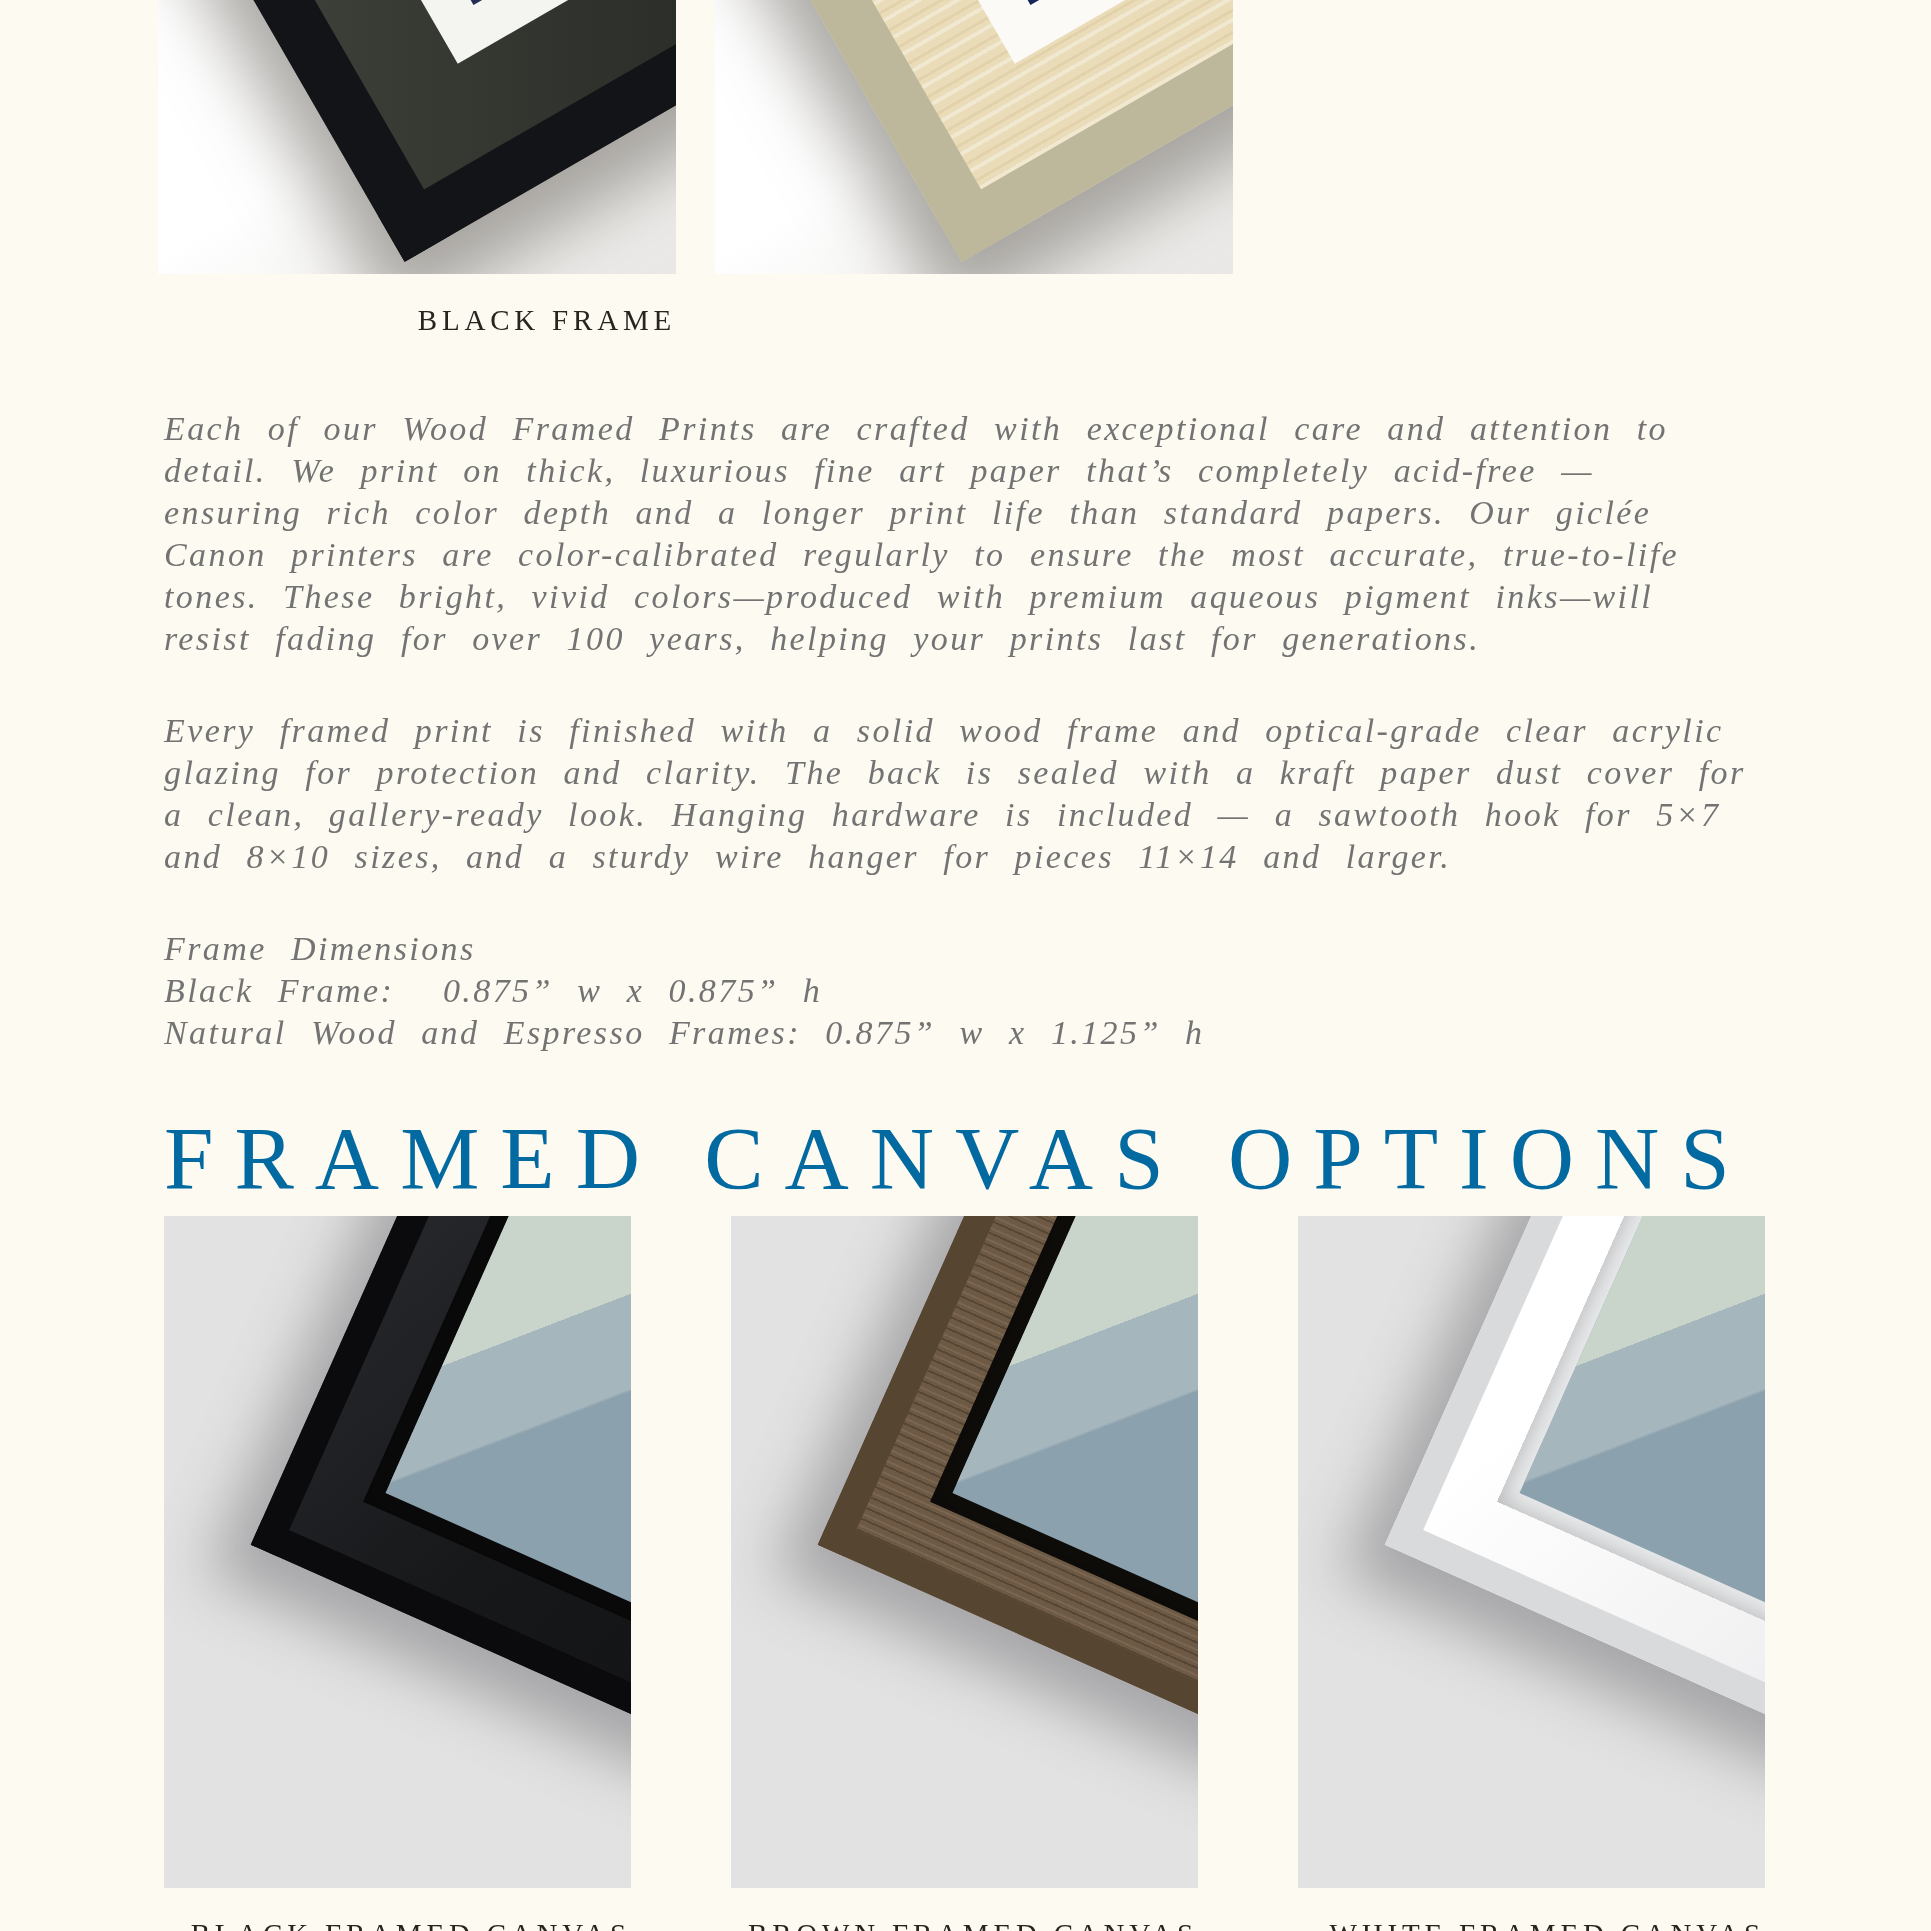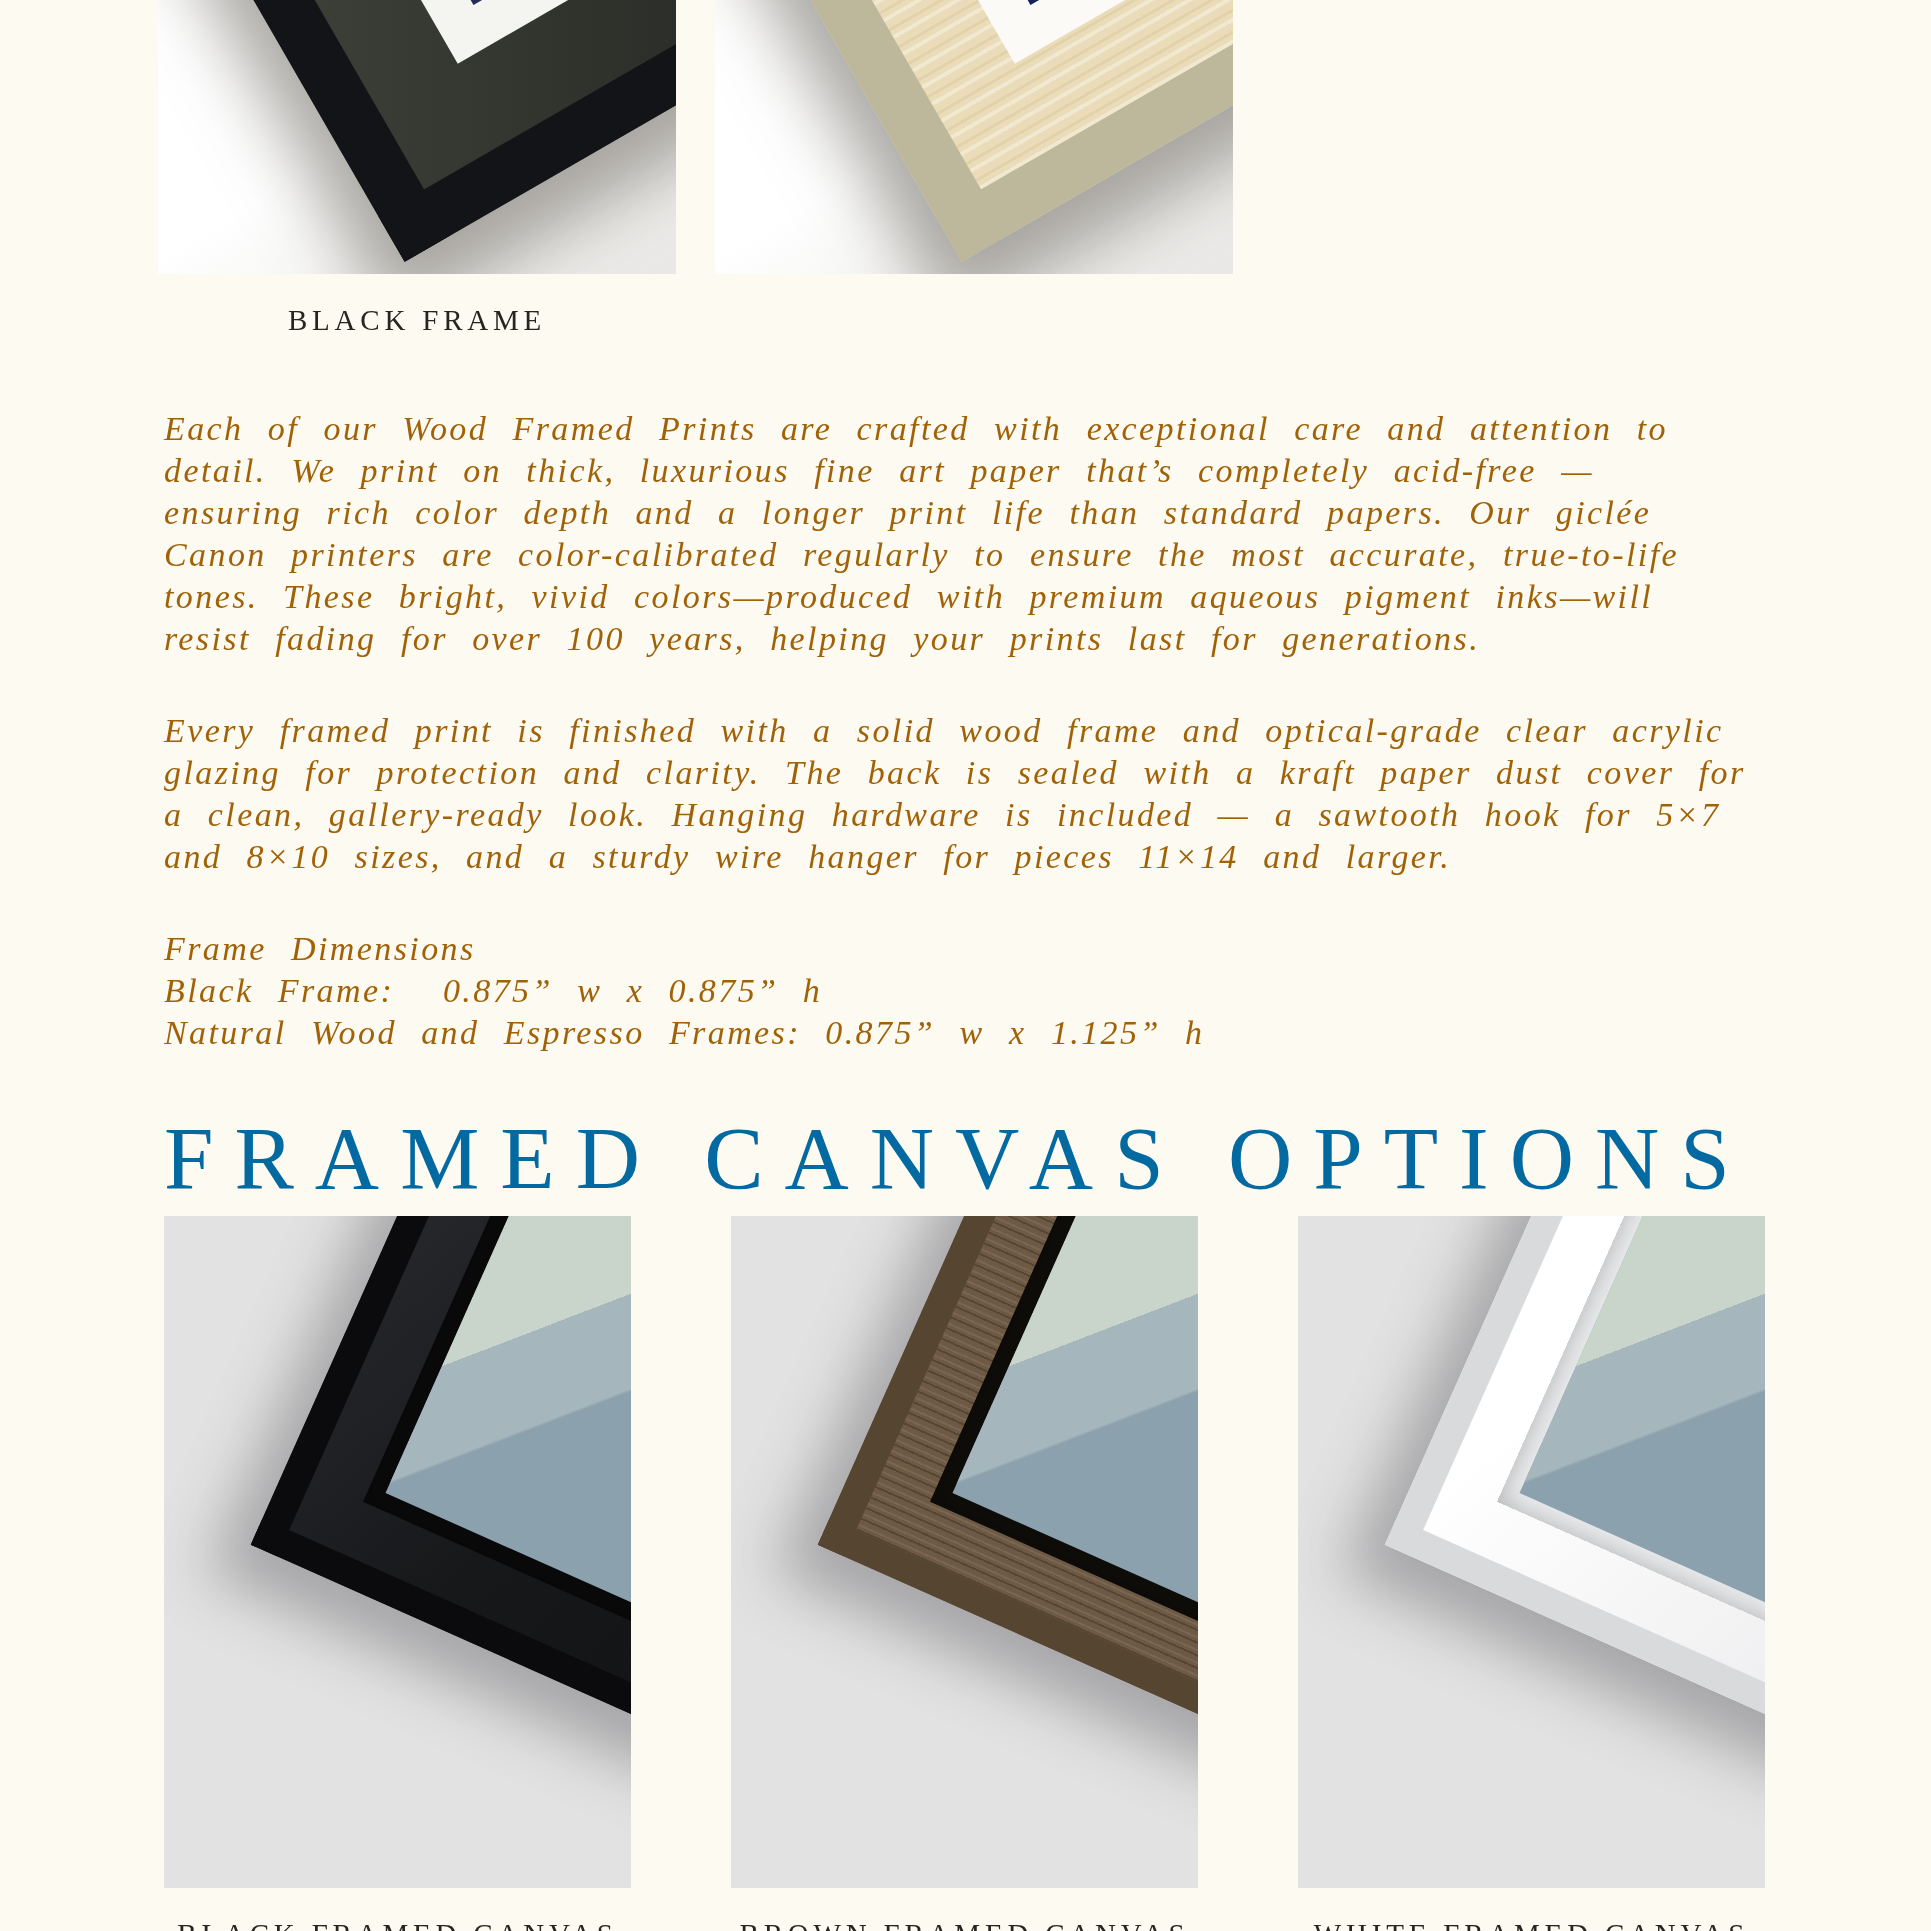--- a/index.html
+++ b/index.html
@@ -34,31 +34,31 @@
   .wart { position:absolute; inset:135px; background:var(--art, #1b2a5e); }
   .f0 .wcorner { background-image:linear-gradient(120deg, #4a4c45 0%, #2b2d28 60%); }
   .f1 .wcorner { background-image:repeating-linear-gradient(0deg,
       rgba(255,255,255,.35) 0 3.9px, rgba(0,0,0,0) 3.9px 8.7px,
       rgba(180,150,90,.14) 8.7px 11.6px, rgba(0,0,0,0) 11.6px 19.3px); }
   .f2 .wcorner { background-image:repeating-linear-gradient(0deg,
       rgba(0,0,0,.26) 0 1.9px, rgba(0,0,0,0) 1.9px 5.8px,
       rgba(255,255,255,.08) 5.8px 8.7px, rgba(0,0,0,0) 8.7px 13.5px); }
 
   .caption {
-    margin:29px 0 0; text-align:center;
+    margin:29px 0 0; text-align:right;
     font:400 29px/1.2 "Liberation Serif", serif;
     letter-spacing:4.8px; color:#26251f;
   }
 
   
   .desc { margin-top:70px; padding-left:164px; }
   .desc p {
     font:italic 400 34px/42px "Liberation Serif", serif;
     letter-spacing:2.4px; word-spacing:13.5px;
-    white-space:pre; margin:0 0 50px; color:#a16207;
+    white-space:pre; margin:0 0 50px; color:#737373;
   }
   .desc p.dims { margin:2.9px 0 0; }
 
   
   .canvas-heading {
     margin:60px 0 0 164px;
     font:400 89px/1 "Liberation Serif", serif;
     letter-spacing:21px; white-space:nowrap; color:#0369a1;
   }
   .canvas-row {

